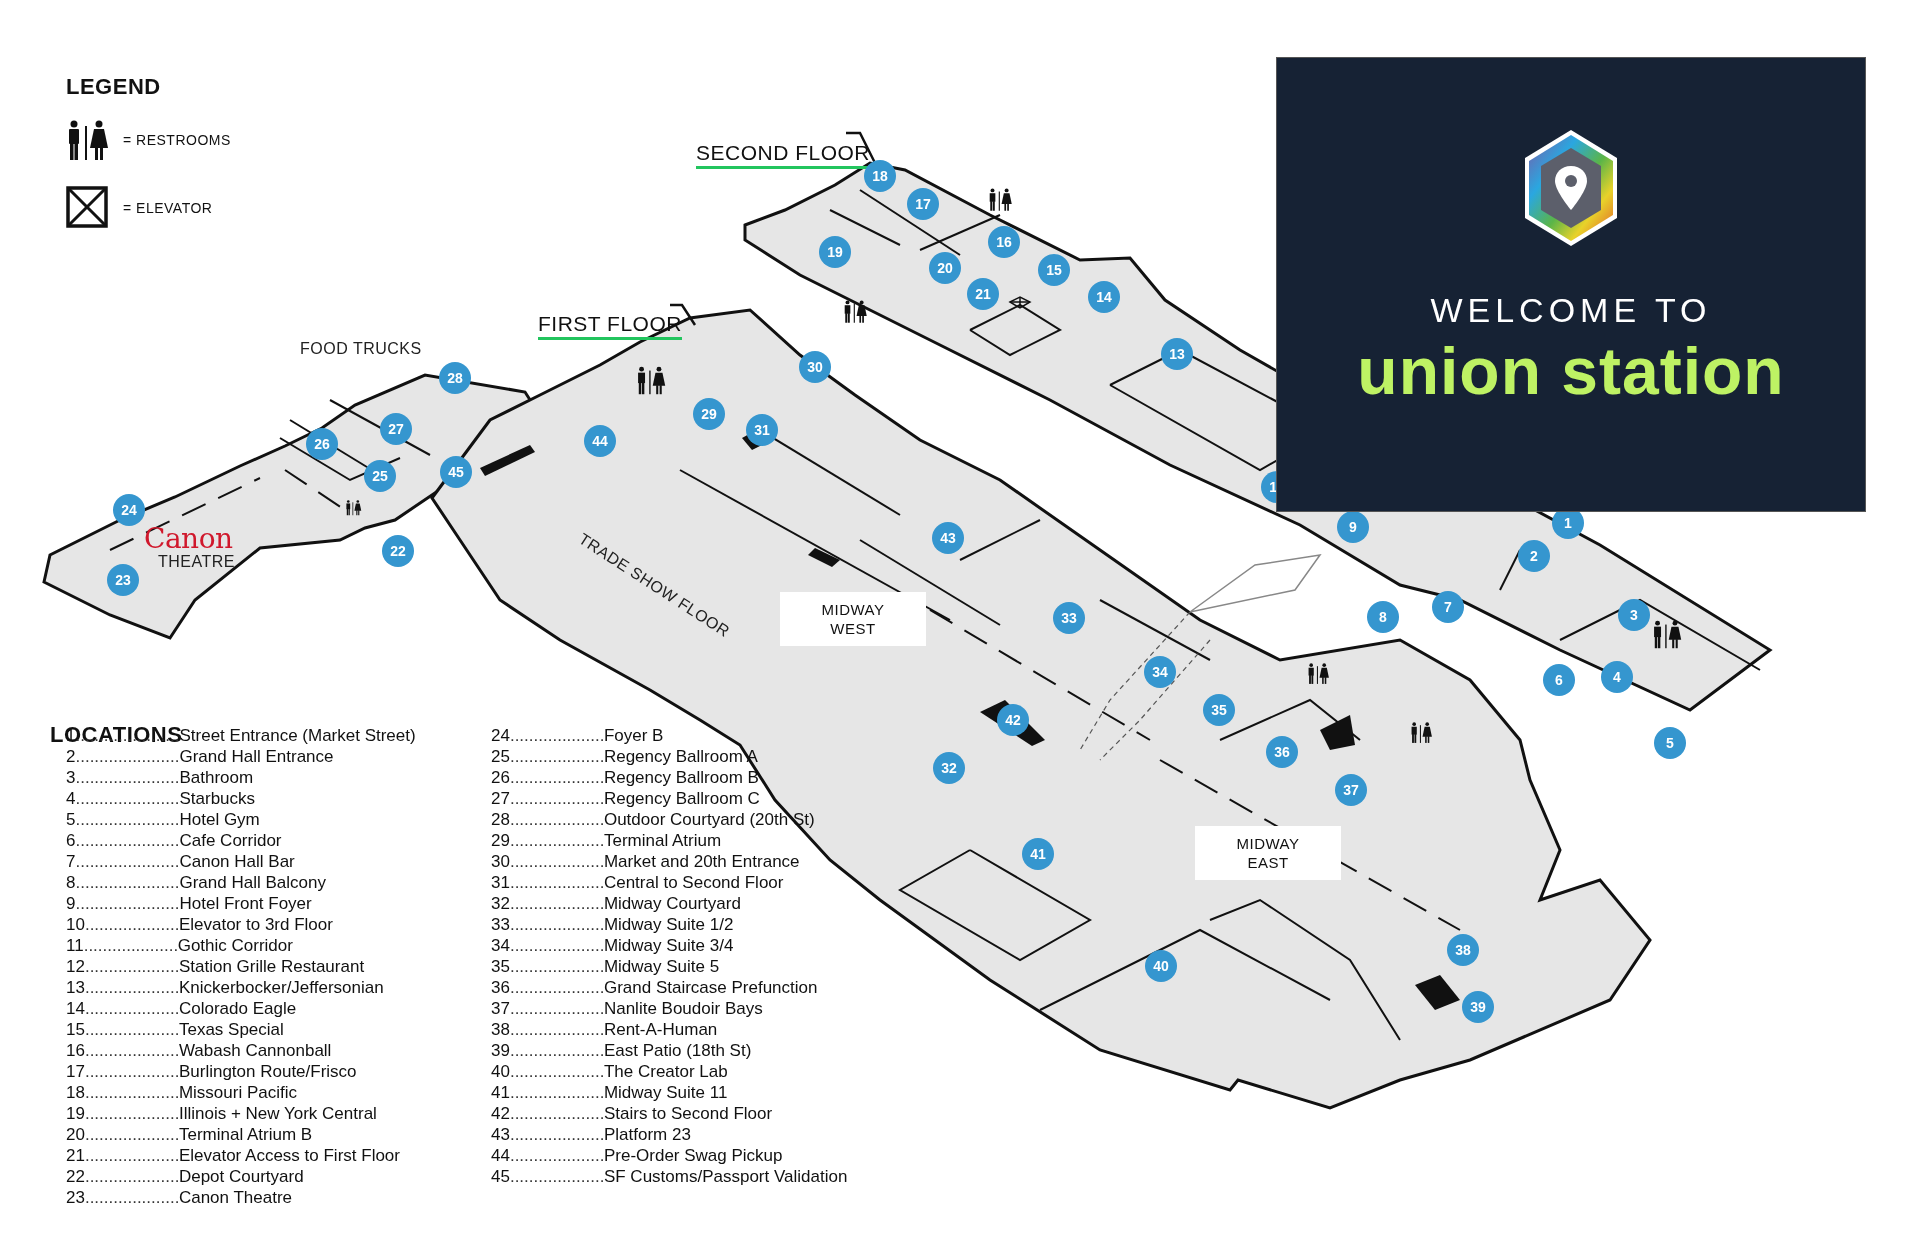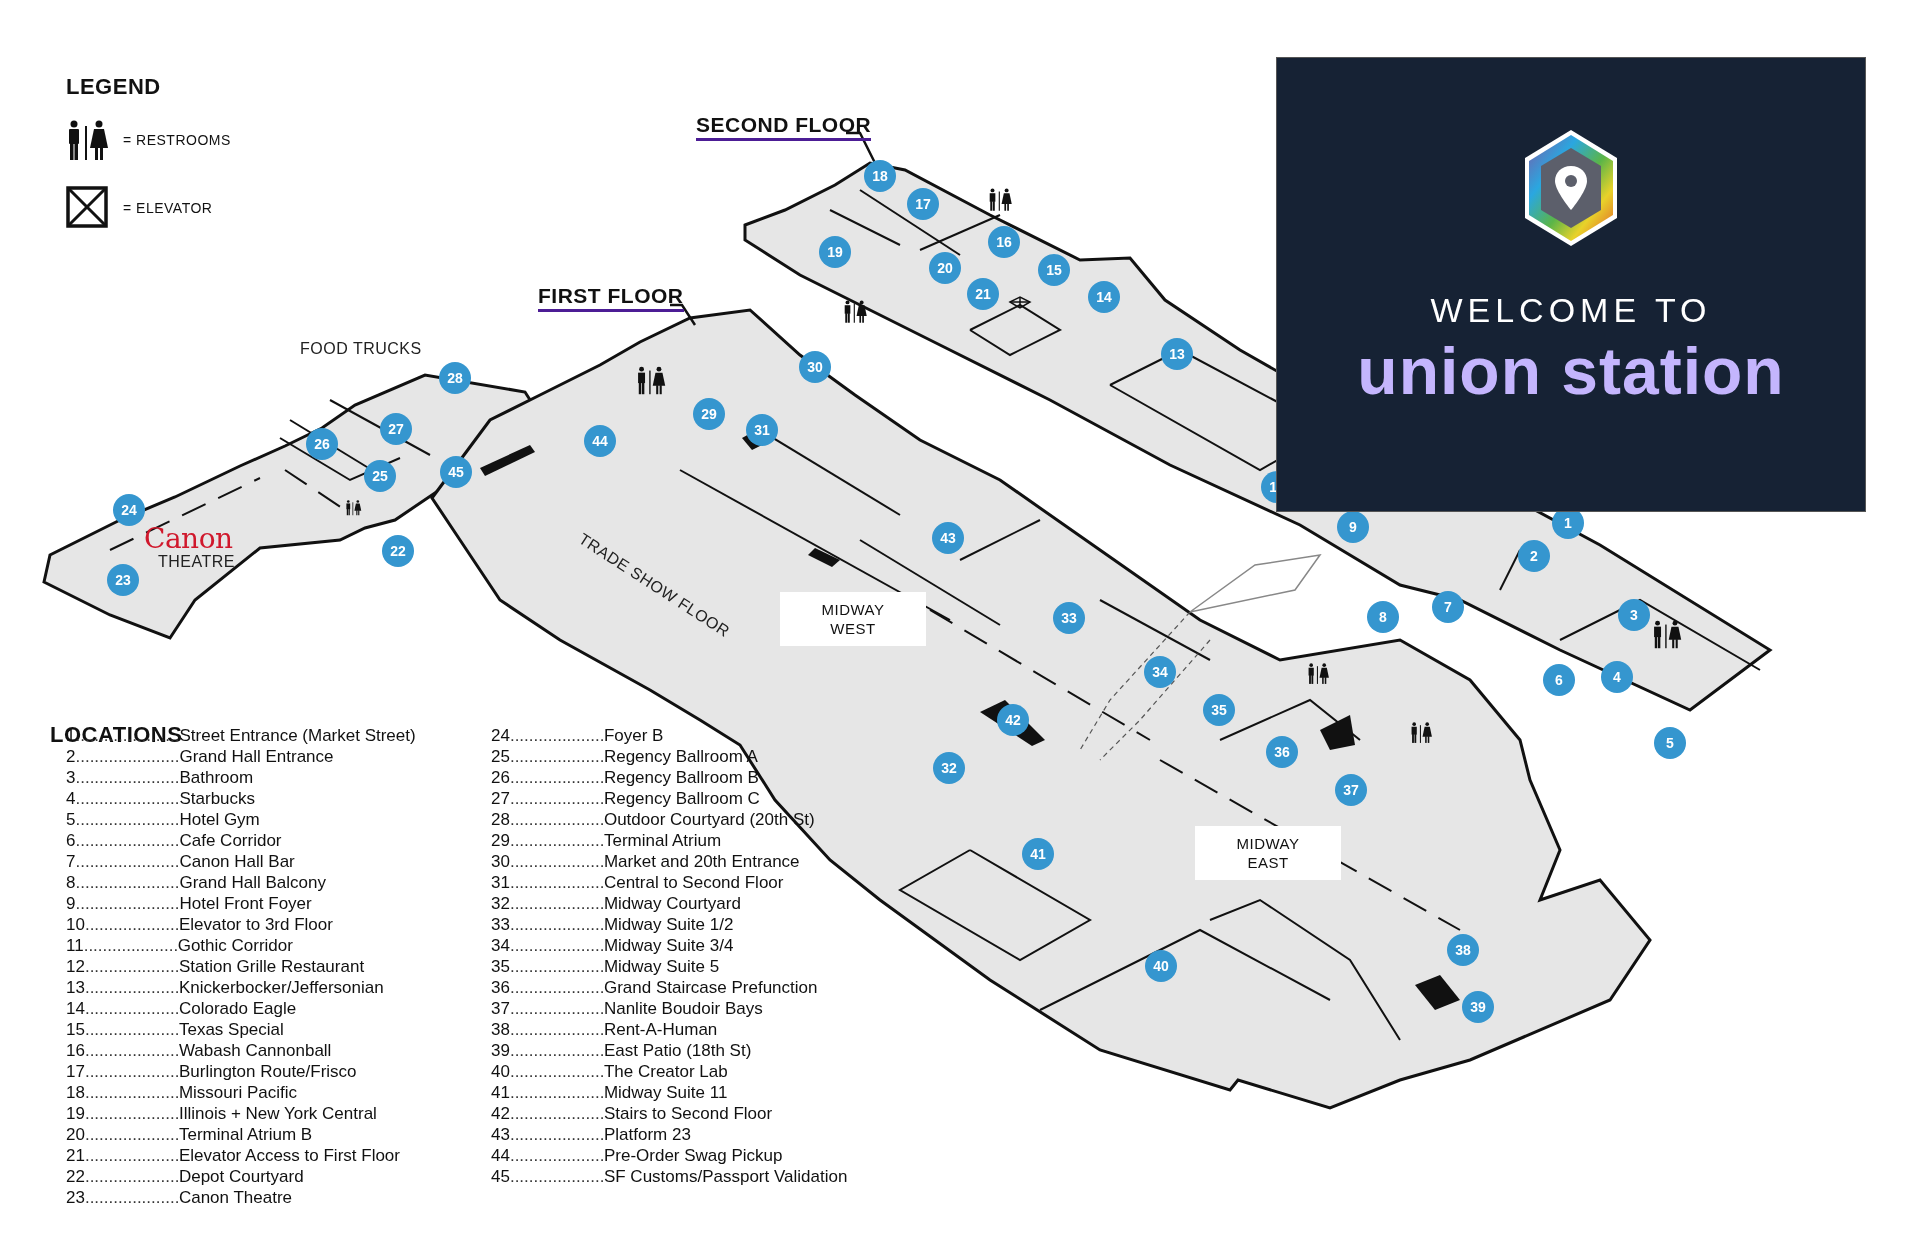--- a/index.html
+++ b/index.html
@@ -1,27 +1,27 @@
 <!DOCTYPE html>
 <html><head>
 <meta charset="utf-8">
 <style>
   html,body{margin:0;padding:0;background:#fff;}
   body{width:1920px;height:1242px;position:relative;overflow:hidden;font-family:"Liberation Sans",sans-serif;color:#111;}
   .abs{position:absolute;}
   .heading{font-weight:bold;font-size:22px;letter-spacing:0.5px;}
   .legend-text{font-size:14px;letter-spacing:0.5px;}
-  .floor-label{font-weight:bold;font-size:21px;letter-spacing:0.5px;border-bottom:3px solid #4c1d95;padding-bottom:1px;}
+  .floor-label{font-weight:normal;font-size:21px;letter-spacing:0.5px;border-bottom:3px solid #22c55e;padding-bottom:1px;margin-top:28px;}
   #map{position:absolute;left:0;top:0;width:1920px;height:1242px;}
   .marker{position:absolute;width:32px;height:32px;margin-left:-16px;margin-top:-16px;border-radius:50%;background:#3596cf;color:#fff;font-weight:bold;font-size:14px;display:flex;align-items:center;justify-content:center;cursor:pointer;}
   .area-label{font-size:16px;letter-spacing:0.5px;color:#222;}
   .zone-box{background:#fff;font-size:15px;text-align:center;line-height:19px;padding:8px 0;letter-spacing:0.5px;}
   #welcome{position:absolute;left:1276px;top:57px;width:588px;height:453px;background:#162234;border:1px solid #555;}
   .welcome-small{position:absolute;left:0;width:100%;text-align:center;color:#fff;font-size:34px;letter-spacing:5px;font-weight:300;top:233px;}
-  .welcome-big{position:absolute;left:0;width:100%;text-align:center;color:#c4b5fd;font-size:66px;font-weight:bold;top:275px;letter-spacing:1px;}
+  .welcome-big{position:absolute;left:0;width:100%;text-align:center;color:#bef264;font-size:66px;font-weight:bold;top:275px;letter-spacing:1px;}
   .loc-list{position:absolute;font-size:17px;line-height:21px;}
   .loc-row{display:flex;white-space:nowrap;}
   .loc-num{display:inline-block;}
   .loc-dots{display:inline-block;overflow:hidden;color:#333;}
   .canon{font-family:"DejaVu Serif",serif;font-weight:normal;color:#d0182c;font-size:28px;letter-spacing:-0.5px;}
 </style>
 </head>
 <body>
 
 <svg id="map" viewBox="0 0 1920 1242" xmlns="http://www.w3.org/2000/svg">

